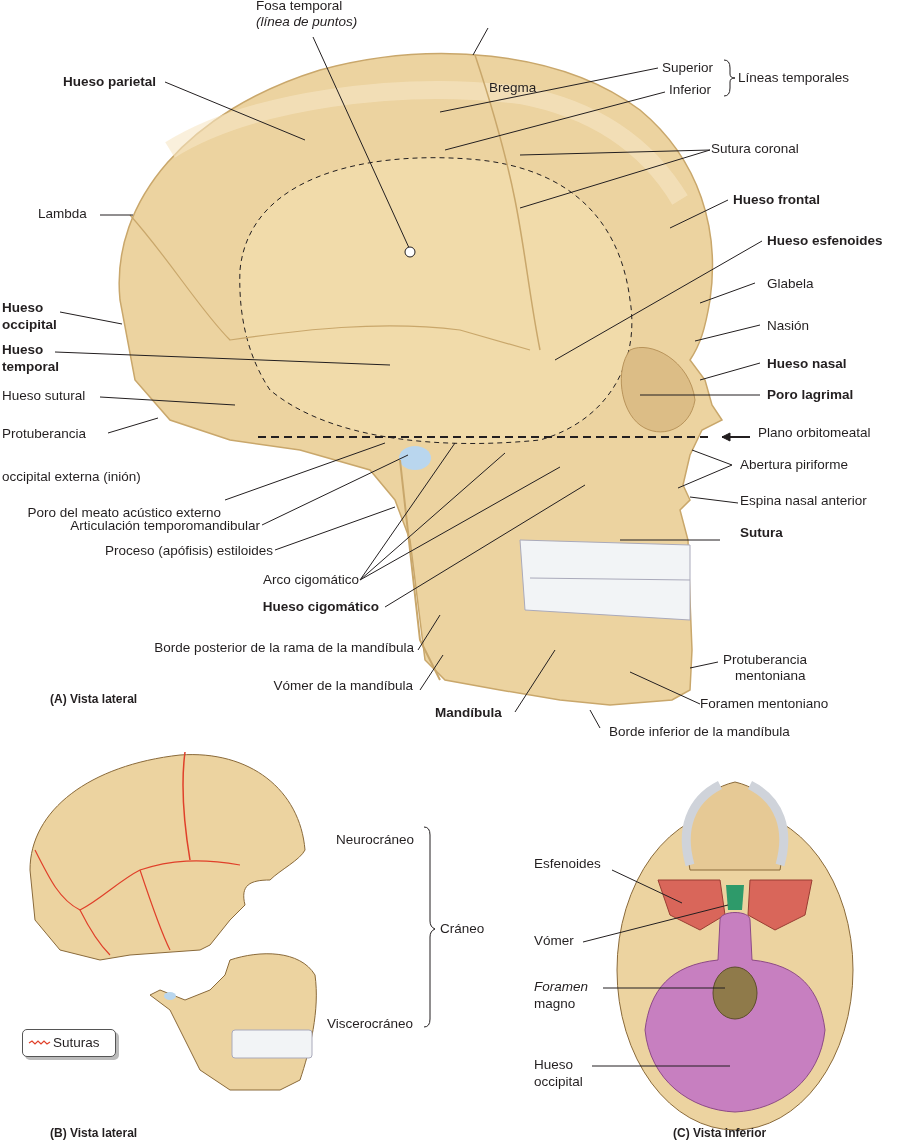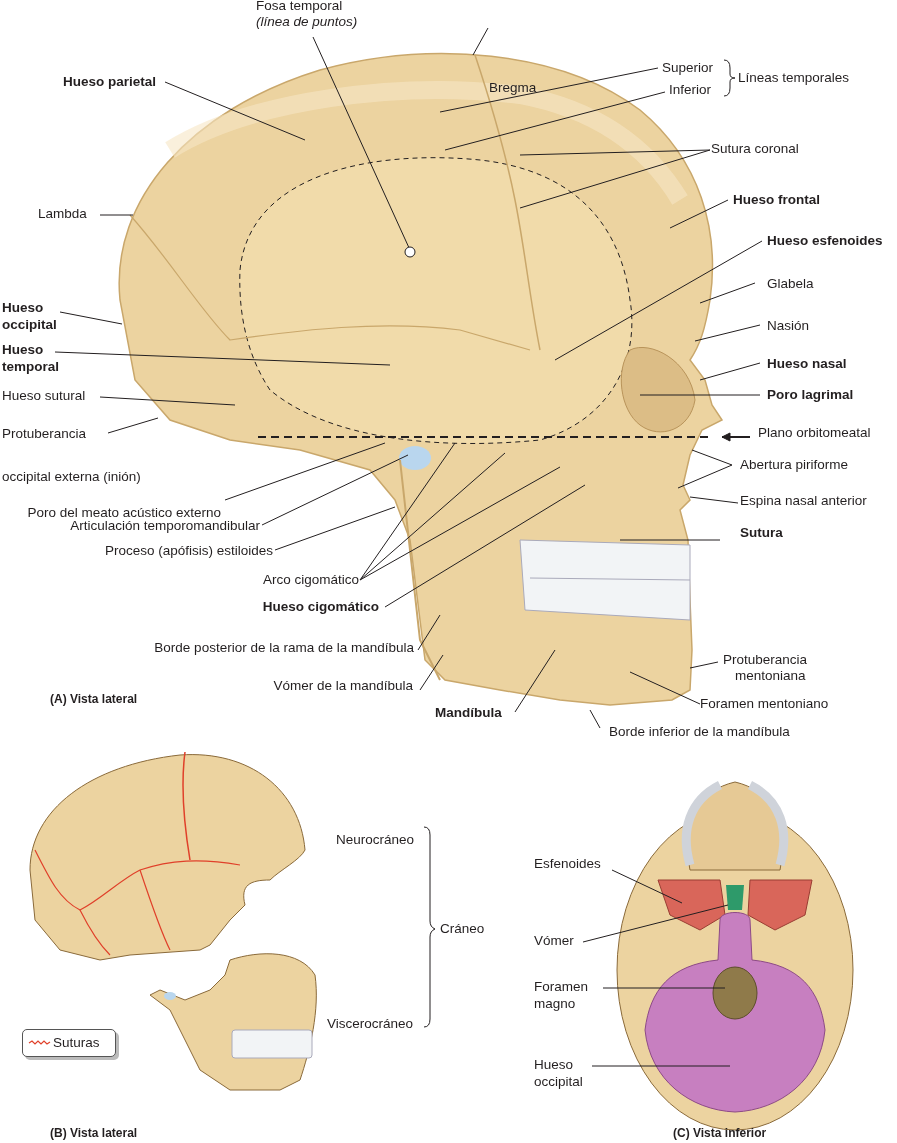--- a/index.html
+++ b/index.html
@@ -152,17 +152,17 @@
 <div class="legend">
   <svg width="24" height="10" style="position:absolute;left:5px;top:8px;">
       <path d="M1,5 l3,-2 l3,3 l3,-3 l3,3 l3,-3 l3,3 l3,-2" fill="none" stroke="#e0402a" stroke-width="1.2"></path>
     </svg>
   <span>Suturas</span>
 </div>
 <div class="cap" style="left:50px;top:1126px;">(B) Vista lateral</div>
 
 <div class="lbl" style="left:534px;top:856px;">Esfenoides</div>
 <div class="lbl" style="left:534px;top:933px;">Vómer</div>
-<div class="lbl" style="left:534px;top:979px;">Foramen</div>
+<div class="lbl" style="left:534px;top:979px;font-style:italic;">Foramen</div>
 <div class="lbl" style="left:534px;top:996px;">magno</div>
 <div class="lbl" style="left:534px;top:1057px;">Hueso</div>
 <div class="lbl" style="left:534px;top:1074px;">occipital</div>
 <div class="cap" style="left:673px;top:1126px;">(C) Vista inferior</div>
 
 </body></html>

